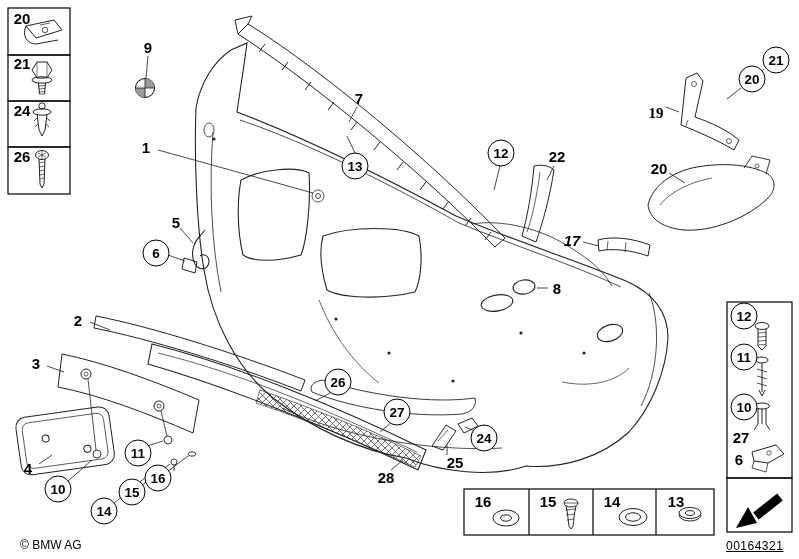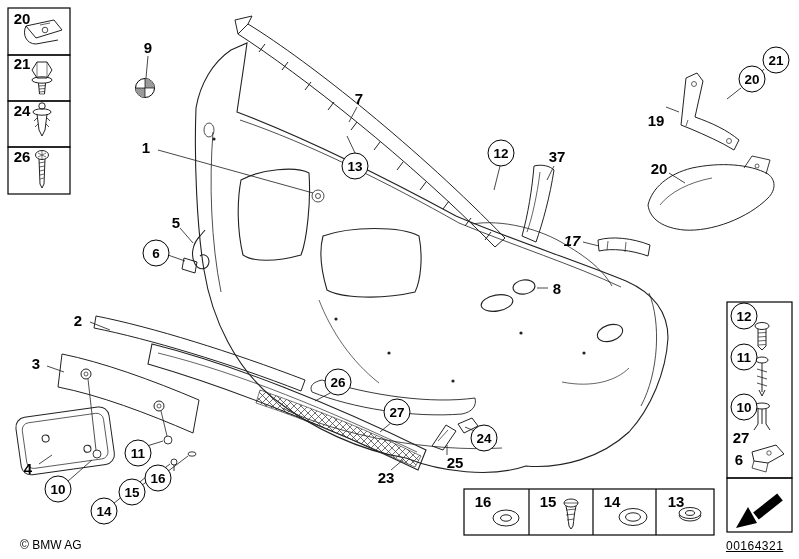--- a/index.html
+++ b/index.html
@@ -288,36 +288,36 @@
 <div id="callout-layer">
       <div class="callout" style="left: 22px; top: 18px;">20</div>
       <div class="callout" style="left: 22px; top: 63px;">21</div>
       <div class="callout" style="left: 22px; top: 110px;">24</div>
       <div class="callout" style="left: 22px; top: 156px;">26</div>
       <div class="callout" style="left: 148px; top: 47px;">9</div>
       <div class="callout" style="left: 146px; top: 147px;">1</div>
       <div class="callout" style="left: 359px; top: 98px;">7</div>
       <div class="callout circled" style="left: 355px; top: 166px;">13</div>
       <div class="callout circled" style="left: 501px; top: 153px;">12</div>
-      <div class="callout" style="left: 557px; top: 156px;">37</div>
-      <div class="callout" style="left: 656px; top: 120px;">19</div>
+      <div class="callout" style="left: 557px; top: 156px;">22</div>
+      <div class="callout" style="left: 656px; top: 113px; font-family: Liberation Serif, serif;">19</div>
       <div class="callout circled" style="left: 776px; top: 60px;">21</div>
       <div class="callout circled" style="left: 752px; top: 79px;">20</div>
       <div class="callout" style="left: 659px; top: 168px;">20</div>
       <div class="callout" style="left: 572px; top: 240px; font-style: italic;">17</div>
       <div class="callout" style="left: 176px; top: 222px;">5</div>
       <div class="callout circled" style="left: 156px; top: 253px;">6</div>
       <div class="callout" style="left: 557px; top: 288px;">8</div>
       <div class="callout" style="left: 78px; top: 320px;">2</div>
       <div class="callout" style="left: 36px; top: 363px;">3</div>
       <div class="callout circled" style="left: 338px; top: 382px;">26</div>
       <div class="callout circled" style="left: 397px; top: 412px;">27</div>
       <div class="callout circled" style="left: 484px; top: 438px;">24</div>
       <div class="callout" style="left: 443px; top: 462px; margin-left: 12px;">25</div>
-      <div class="callout" style="left: 386px; top: 477px;">23</div>
+      <div class="callout" style="left: 386px; top: 477px;">28</div>
       <div class="callout" style="left: 28px; top: 468px;">4</div>
       <div class="callout circled" style="left: 58px; top: 489px;">10</div>
       <div class="callout circled" style="left: 138px; top: 453px;">11</div>
       <div class="callout circled" style="left: 158px; top: 478px;">16</div>
       <div class="callout circled" style="left: 132px; top: 492px;">15</div>
       <div class="callout circled" style="left: 104px; top: 511px;">14</div>
       <div class="callout circled" style="left: 744px; top: 316px;">12</div>
       <div class="callout circled" style="left: 744px; top: 357px;">11</div>
       <div class="callout circled" style="left: 744px; top: 407px;">10</div>
       <div class="callout" style="left: 741px; top: 437px;">27</div>

